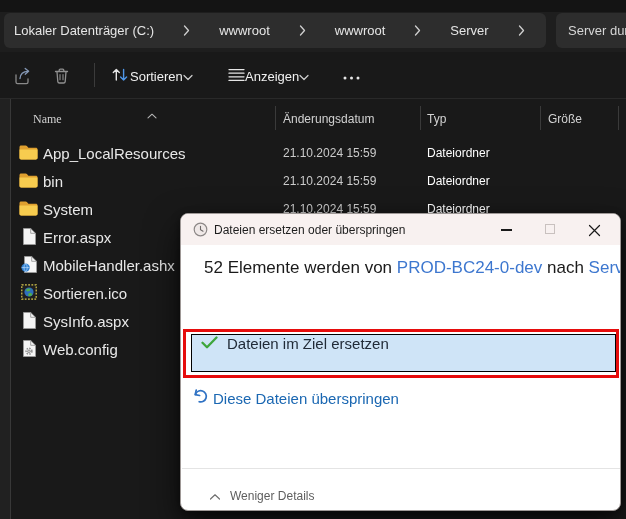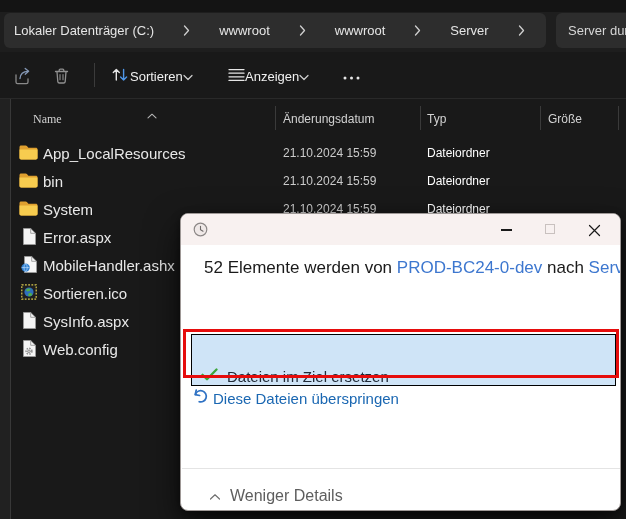--- a/index.html
+++ b/index.html
@@ -47,29 +47,29 @@
   .dlg-titlebar{position:absolute;left:0;top:0;width:100%;height:31px;background:#f8f1f0;}
   .dlg-icon{position:absolute;left:12px;top:8px;}
   .dlg-title{position:absolute;left:33px;top:9px;font-size:12px;color:#1d1d1d;white-space:nowrap;}
   .dlg-min{position:absolute;left:320px;top:15px;width:11px;height:2px;background:#1a1a1a;}
   .dlg-max{position:absolute;left:364px;top:10px;width:10px;height:10px;border:1px solid #c9c1bf;box-sizing:border-box;}
   .dlg-close{position:absolute;left:407px;top:9px;width:13px;height:13px;}
   .dlg-copyline{position:absolute;left:23px;top:44px;font-size:17px;color:#1a1a1a;white-space:nowrap;}
   .dlg-link{color:#3d77cf;}
   .dlg-message{position:absolute;left:21px;top:62px;width:365px;font-size:15.5px;line-height:26px;color:#191919;}
   .red-annotation{position:absolute;left:2px;top:115px;width:436px;height:49px;border:3px solid #e60c0c;box-sizing:border-box;z-index:5;pointer-events:none;}
-  .opt-replace{position:absolute;left:10px;top:120px;width:425px;height:52px;background:#cfe4f7;border:1px solid #000000;box-sizing:border-box;display:flex;align-items:flex-end;padding-left:9px;gap:9px;cursor:pointer;}
+  .opt-replace{position:absolute;left:10px;top:120px;width:425px;height:38px;background:#cfe4f7;border:1px solid #000000;box-sizing:border-box;display:flex;align-items:flex-start;padding-left:9px;gap:9px;cursor:pointer;}
   .opt-replace-label{font-size:15px;color:#212b38;white-space:nowrap;}
   .opt-row{position:absolute;left:11px;height:26px;display:flex;align-items:center;gap:2px;cursor:pointer;}
   .opt-skip{top:171px;}
   .opt-decide{top:212px;}
   .opt-label{font-size:15px;color:#1a67b2;white-space:nowrap;margin-left:2px;}
   .dlg-sep{position:absolute;left:1px;top:254px;width:439px;height:1px;background:#e4e4e4;}
   .dlg-footer{position:absolute;left:28px;top:273px;display:flex;align-items:center;gap:9px;cursor:pointer;}
-  .dlg-footer-label{font-size:16px;color:#5e5e5e;white-space:nowrap;}
+  .dlg-footer-label{font-size:12px;color:#5e5e5e;white-space:nowrap;}
 </style>
 </head>
 <body>
 
 <div class="screen">
 
   <div class="abs topstrip"></div>
   <div class="abs addrrow"></div>
 
   <div class="abs addr-box">
@@ -261,20 +261,21 @@
     <span class="fdate"></span>
     <span class="ftype"></span>
   </div>
 
   <div class="abs dialog">
     <div class="dlg-titlebar">
       <span class="dlg-icon"><svg width="15" height="15" viewBox="0 0 15 15">
             <circle cx="7.5" cy="7.5" r="6.3" fill="#efe8e7" stroke="#8d8887" stroke-width="1.2"></circle>
             <path d="M7.5 4.2 V7.7 L10 9.2" fill="none" stroke="#6d6867" stroke-width="1.1" stroke-linecap="round"></path>
           </svg></span>
+      <span class="dlg-title">Dateien ersetzen oder überspringen</span>
       <span class="dlg-min"></span>
       <span class="dlg-max"></span>
       <span class="dlg-close"><svg width="13" height="13" viewBox="0 0 13 13">
             <path d="M1.5 1.5 L11.5 11.5 M11.5 1.5 L1.5 11.5" stroke="#1a1a1a" stroke-width="1.2" stroke-linecap="round"></path>
           </svg></span>
     </div>
 
     <div class="dlg-copyline"><span>52 Elemente werden von </span><span class="dlg-link">PROD-BC24-0-dev</span><span> nach </span><span class="dlg-link">Server</span><span> kopiert</span></div>
 
 

